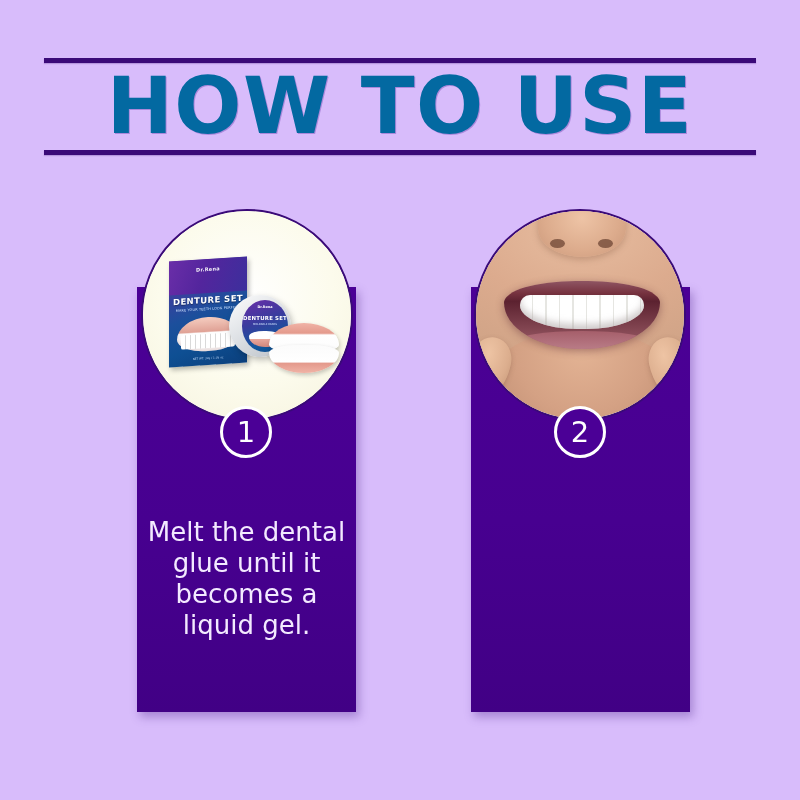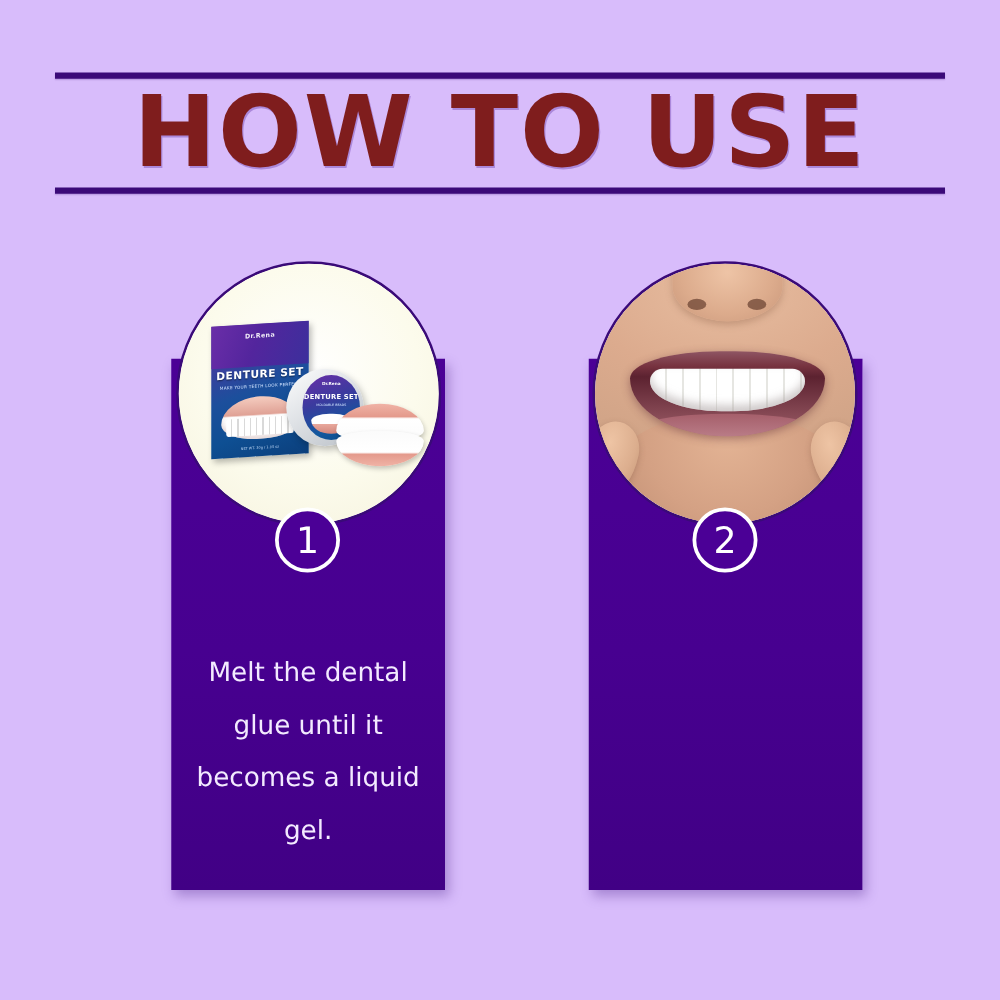--- a/index.html
+++ b/index.html
@@ -42,21 +42,21 @@
     left: 0;
     top: 62px;
     width: 800px;
     height: 88px;
     line-height: 88px;
     text-align: center;
     font-family: "DejaVu Sans", "Liberation Sans", sans-serif;
     font-size: 79px;
     font-weight: 700;
     letter-spacing: 1.5px;
-    color: #7f1d1d;
+    color: #0369a1;
     text-shadow: 1px 1px 0 rgba(90, 40, 160, 0.35);
     white-space: nowrap;
   }
 
   
   #cards {
     position: absolute;
     left: 0;
     top: 185px;
     width: 800px;
@@ -327,22 +327,22 @@
 
   
   .caption {
     position: absolute;
     width: 219px;
     top: 332px;                
     padding: 0 6px;
     text-align: center;
     color: #f3eaff;
     font-family: "DejaVu Sans", "Liberation Sans", sans-serif;
-    font-size: 21px;
-    line-height: 42px;
+    font-size: 26px;
+    line-height: 31px;
     font-weight: 400;
     z-index: 5;
   }
   .caption.left  { left: 137px; }
   .caption.right { left: 471px; }
 </style>
 </head>
 <body>
 
 <div id="header">

